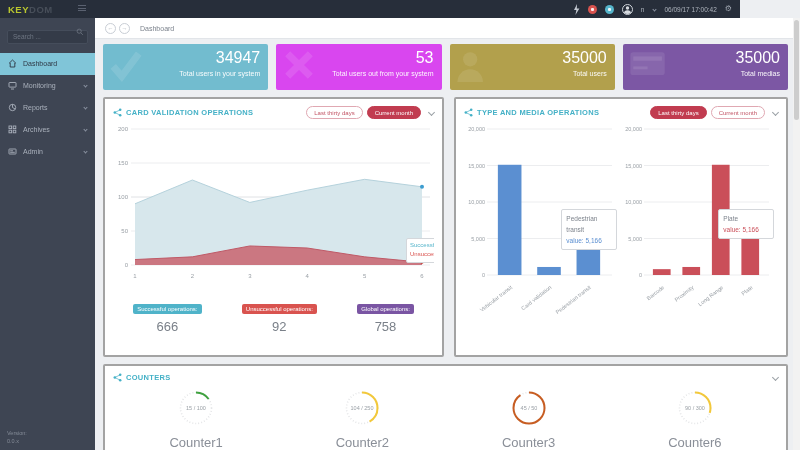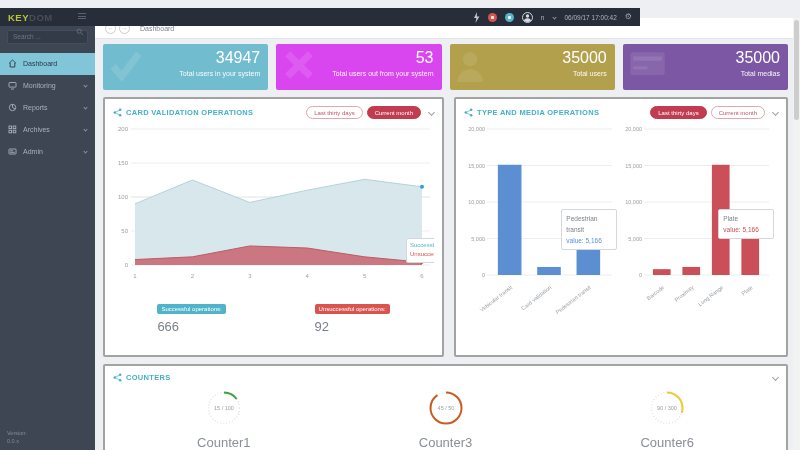--- a/index.html
+++ b/index.html
@@ -1,19 +1,19 @@
 <!DOCTYPE html>
 <html><head>
 <meta charset="utf-8">
 <style>
   * { margin:0; padding:0; box-sizing:border-box; }
   html,body { width:800px; height:450px; overflow:hidden; font-family:"Liberation Sans", sans-serif; background:#edeff2; }
 
   
-  .topbar { position:absolute; top:8px; left:0; width:640px; height:18px; background:#272e3a; z-index:30; display:flex; align-items:center;gap:47px; }
+  .topbar { position:absolute; top:0; left:0; width:740px; height:18px; background:#272e3a; z-index:30; display:flex; align-items:center;gap:47px; }
   .logo { margin-left:8px; font-size:9.5px; font-weight:bold; letter-spacing:.5px; }
   .logo .key { color:#b9c62f; }
   .logo .dom { color:#474e59; }
   .menu-toggle { position:absolute; left:78px; top:5px; width:8px; cursor:pointer; }
   .menu-toggle i { display:block; height:1px; background:#5a6170; margin-bottom:1.5px; }
   .topbar-right { margin-left:auto; display:flex; align-items:center; gap:8px; padding-right:8px; }
   .tb-icon { display:inline-flex; align-items:center; justify-content:center; }
   .badge-circle { width:9px; height:9px; border-radius:50%; display:inline-flex; align-items:center; justify-content:center; }
   .badge-circle.red { background:#d9534f; }
   .badge-circle.teal { background:#56b5cb; }
@@ -63,21 +63,21 @@
   .pill.outline { background:#fff; color:#c25465; border:1px solid #e0a8b2; }
   .pill.filled { background:#c13c50; color:#fff; border:1px solid #c13c50; }
   .panel-chevron { width:5px; height:5px; border-right:1px solid #9aa0a6; border-bottom:1px solid #9aa0a6; transform:rotate(45deg); margin-left:4px; cursor:pointer; }
 
   .chart-wrap { position:relative; overflow:hidden; }
   .area-tooltip { position:absolute; right:-4px; bottom:28px; width:32px; background:#fff; border:1px solid #d4d7db; border-radius:2px; padding:2px 0 2px 3px; overflow:hidden; white-space:nowrap; font-size:6px; line-height:1.6; }
   .area-tooltip .t-blue { color:#56b5cb; }
   .area-tooltip .t-red { color:#d9534f; }
 
   .stats-row { display:flex; justify-content:space-around; margin-top:6px; }
-  .stat-col { text-align:left; }
+  .stat-col { text-align:center; }
   .stat-badge { display:inline-block; color:#fff; font-size:6px; padding:2px 4px; border-radius:2px; }
   .stat-num { font-size:13px; color:#7a8089; margin-top:4px; font-weight:300; }
 
   .bars-row { display:flex; }
   .bar-wrap { position:relative; width:50%; }
   .bar-tooltip { position:absolute; left:62%; top:44%; width:56px; background:#fff; border:1px solid #d4d7db; border-radius:2px; padding:3px 4px; font-size:6.5px; line-height:1.7; z-index:5; }
   .bar-tooltip .tt-title { color:#7d838c; }
 
   
   .panel.counters { margin-top:7px; height:90px; }
@@ -278,20 +278,24 @@
         </div>
         <div class="stats-row">
           <div class="stat-col">
             <span class="stat-badge" style="background: rgb(79, 179, 201);">Successful operations:</span>
             <div class="stat-num">666</div>
           </div>
           <div class="stat-col">
             <span class="stat-badge" style="background: rgb(217, 83, 79);">Unsuccessful operations:</span>
             <div class="stat-num">92</div>
           </div>
+          <div class="stat-col">
+            <span class="stat-badge" style="background: rgb(122, 85, 163);">Global operations:</span>
+            <div class="stat-num">758</div>
+          </div>
         </div>
       </div>
 
       <div class="panel half">
         <div class="panel-head">
           <svg class="share-ico" viewBox="0 0 10 10">
               <circle cx="8" cy="2" r="1.4" fill="currentColor"></circle>
               <circle cx="2" cy="5" r="1.4" fill="currentColor"></circle>
               <circle cx="8" cy="8" r="1.4" fill="currentColor"></circle>
               <path d="M8 2 L2 5 L8 8" stroke="currentColor" stroke-width="0.8" fill="none"></path>
@@ -374,20 +378,28 @@
       <div class="counters-row">
   <div class="counter">
     <svg width="44" height="44" viewBox="0 0 44 44">
       <circle cx="22" cy="22" r="15.5" fill="none" stroke="#e2e3e5" stroke-width="1.6" stroke-dasharray="0.9 2.1"></circle>
       <circle class="gauge-arc" cx="22" cy="22" r="15.5" fill="none" stroke-width="2" transform="rotate(-90 22 22)" stroke="#3fa13f" stroke-dasharray="14.6 97.4"></circle>
       <text x="22" y="24" text-anchor="middle" font-size="5.5" fill="#9aa0a6">15 / 100</text>
     </svg>
     <div class="counter-label">Counter1</div>
   </div>
 
+  <div class="counter">
+    <svg width="44" height="44" viewBox="0 0 44 44">
+      <circle cx="22" cy="22" r="15.5" fill="none" stroke="#e2e3e5" stroke-width="1.6" stroke-dasharray="0.9 2.1"></circle>
+      <circle class="gauge-arc" cx="22" cy="22" r="15.5" fill="none" stroke-width="2" transform="rotate(-90 22 22)" stroke="#f2c83b" stroke-dasharray="40.5 97.4"></circle>
+      <text x="22" y="24" text-anchor="middle" font-size="5.5" fill="#9aa0a6">104 / 250</text>
+    </svg>
+    <div class="counter-label">Counter2</div>
+  </div>
 
   <div class="counter">
     <svg width="44" height="44" viewBox="0 0 44 44">
       <circle cx="22" cy="22" r="15.5" fill="none" stroke="#e2e3e5" stroke-width="1.6" stroke-dasharray="0.9 2.1"></circle>
       <circle class="gauge-arc" cx="22" cy="22" r="15.5" fill="none" stroke-width="2" transform="rotate(-90 22 22)" stroke="#c75d22" stroke-dasharray="87.7 97.4"></circle>
       <text x="22" y="24" text-anchor="middle" font-size="5.5" fill="#9aa0a6">45 / 50</text>
     </svg>
     <div class="counter-label">Counter3</div>
   </div>
 

